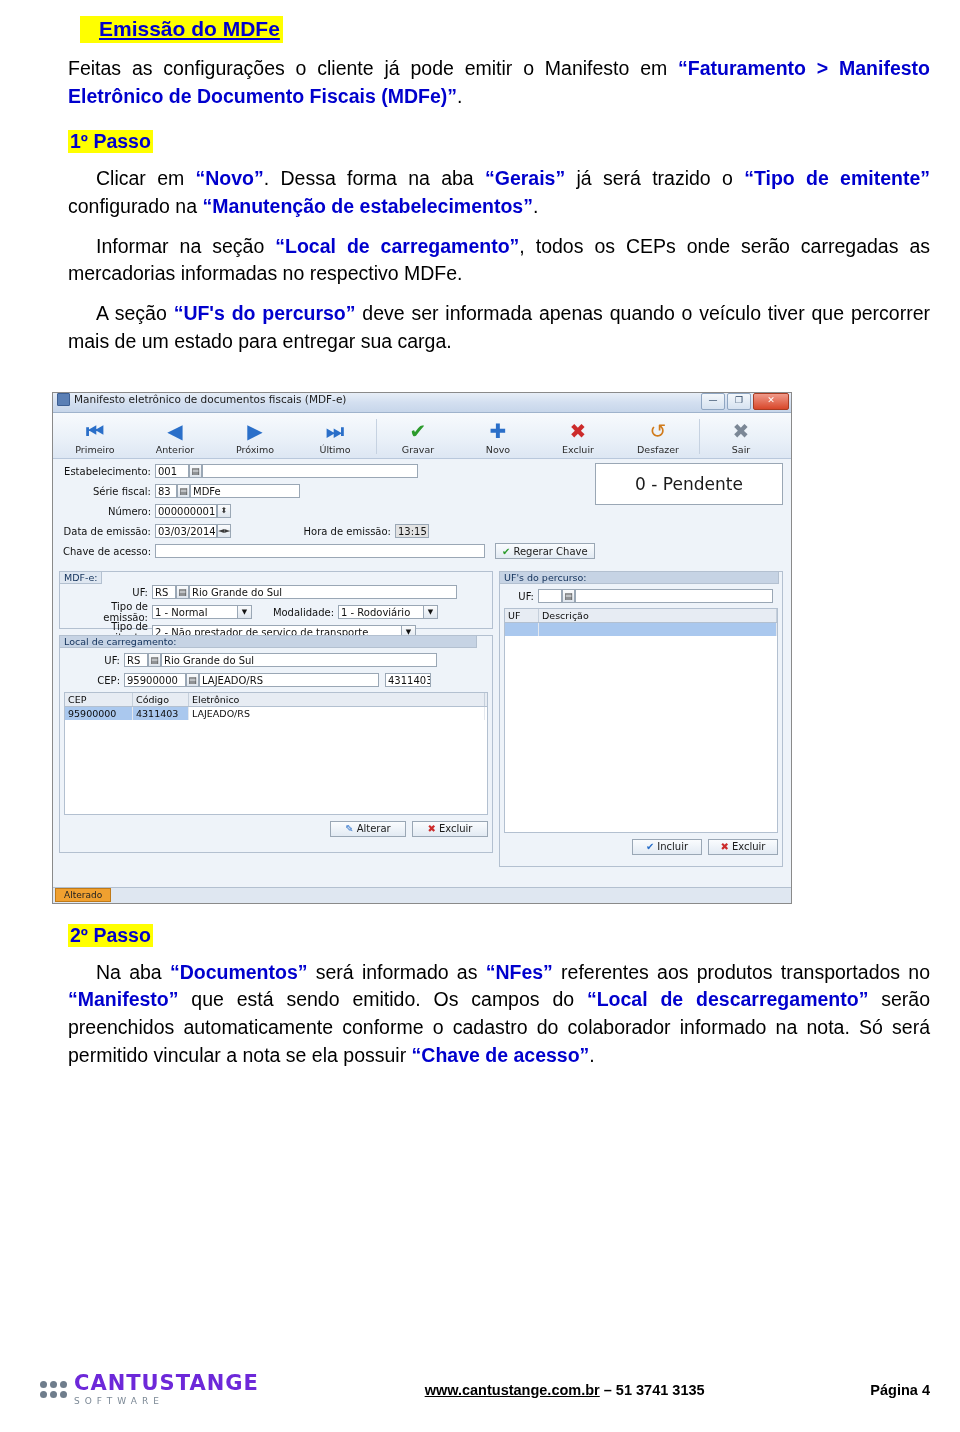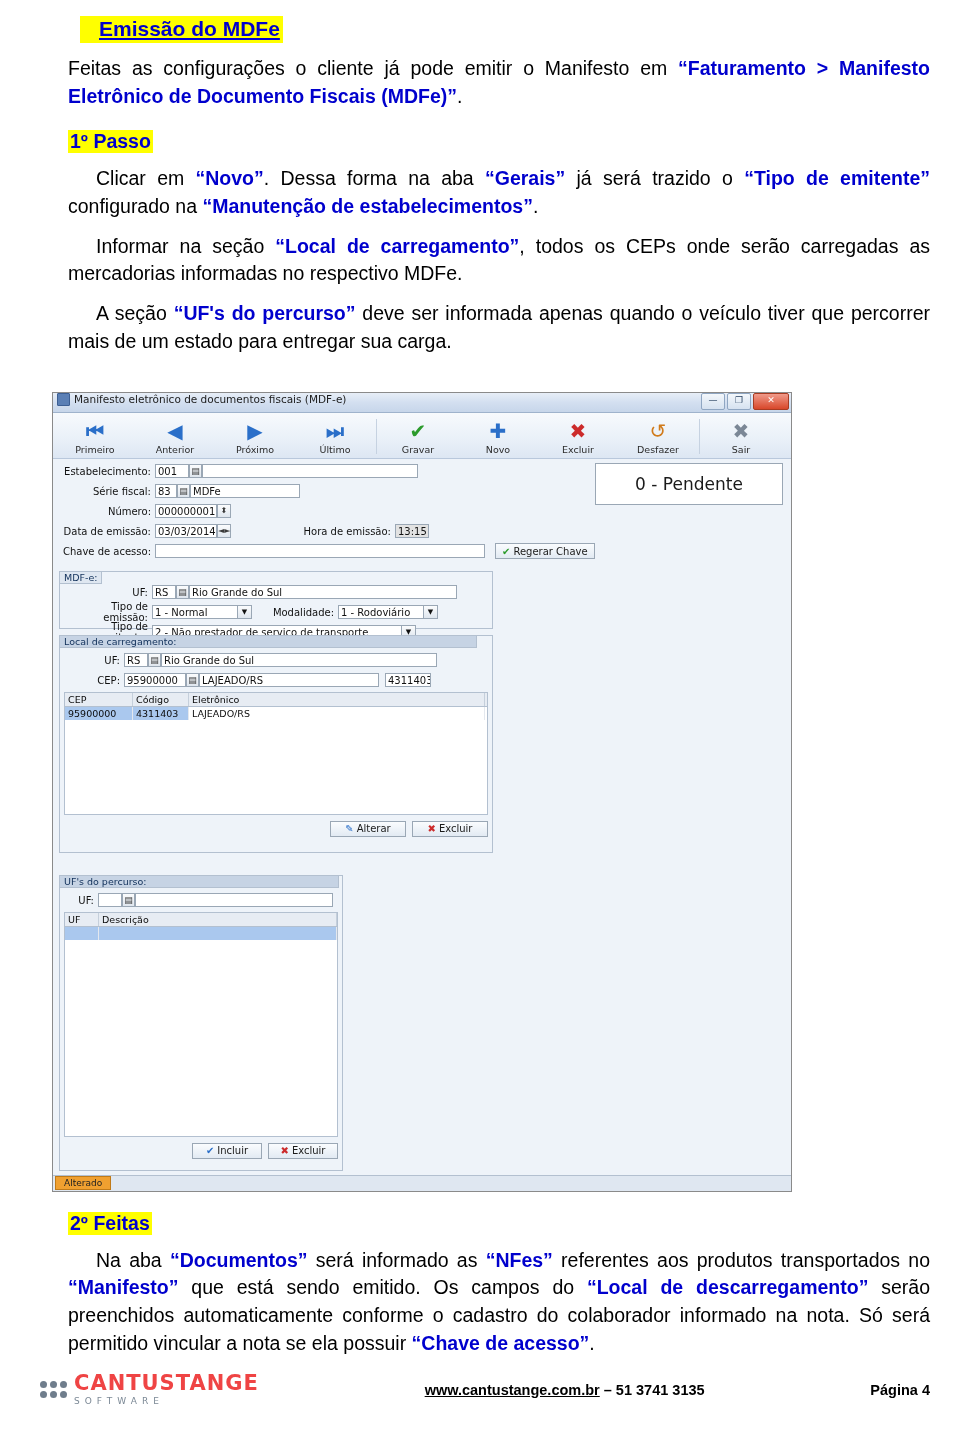--- a/index.html
+++ b/index.html
@@ -232,24 +232,23 @@
     padding: 2px 5px 2px 5px;
     margin-right: 1px;
     color: #1a1a1a;
   }
   .tab.active {
     background: #f1f5fa;
     font-weight: normal;
   }
   .panels {
     display: flex;
-    gap: 22px;
-    padding: 0 6px 4px 6px;
+    gap: 6px;
+    padding: 0 6px 20px 6px;
     background: #eef3f9;
-    flex-direction: column;
   }
   .group {
     border: 1px solid #b3c0d0;
     background: #eef3f9;
     position: relative;
     padding: 4px;
   }
   .group-title {
     position: absolute;
     top: -1px; left: -1px;
@@ -327,21 +326,21 @@
     display: block;
   }
   .logo-text {
     line-height: 1;
   }
   .logo-main {
     font-family: "DejaVu Sans", sans-serif;
     font-weight: bold;
     font-size: 21px;
     letter-spacing: 1px;
-    color: #ef4444;
+    color: #6d28d9;
   }
   .logo-sub {
     font-family: "DejaVu Sans", sans-serif;
     font-size: 9px;
     letter-spacing: 5px;
     color: #7b8895;
     margin-top: 3px;
   }
   .footer-center {
     flex: 1;
@@ -603,21 +602,21 @@
         </div>
       </div>
     </div>
 
     <div class="statusbar">
       <span class="cell">Alterado</span>
     </div>
   </div>
 
   <div class="doc-body" style="padding-top:0;">
-    <h2 class="step">2º Feitas</h2>
+    <h2 class="step">2º Passo</h2>
 
     <p class="para indent">
       <span>Na aba </span><span class="blue">“Documentos”</span><span> será informado as </span><span class="blue">“NFes”</span><span> referentes aos produtos transportados no </span><span class="blue">“Manifesto”</span><span> que está sendo emitido. Os campos do </span><span class="blue">“Local de descarregamento”</span><span> serão preenchidos automaticamente conforme o cadastro do colaborador informado na nota. Só será permitido vincular a nota se ela possuir </span><span class="blue">“Chave de acesso”</span><span>.</span>
     </p>
   </div>
 
   <div class="footer">
     <div class="logo">
       <div class="logo-dots">
         <i></i>

